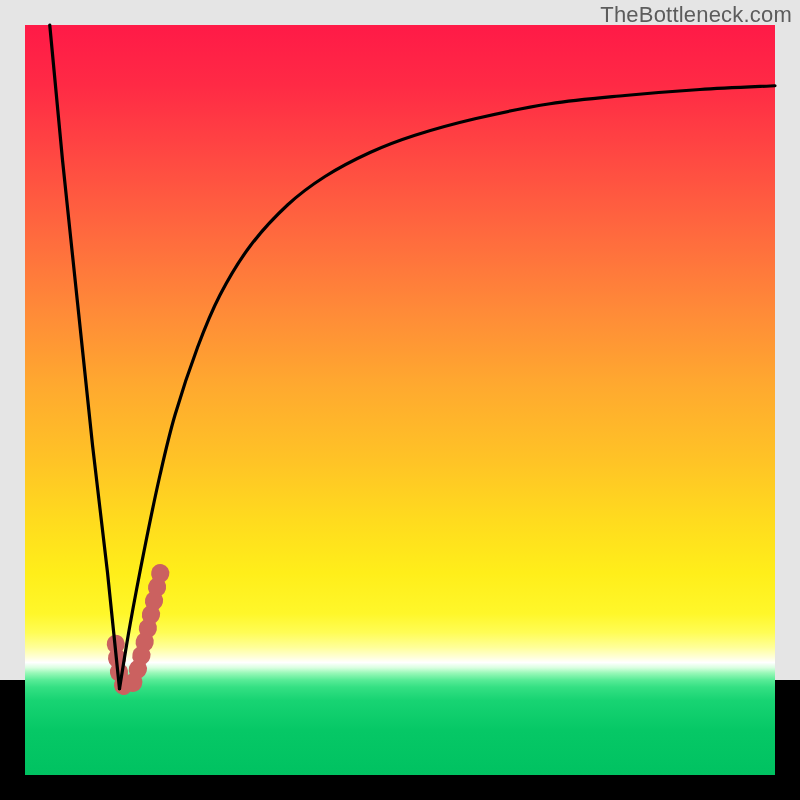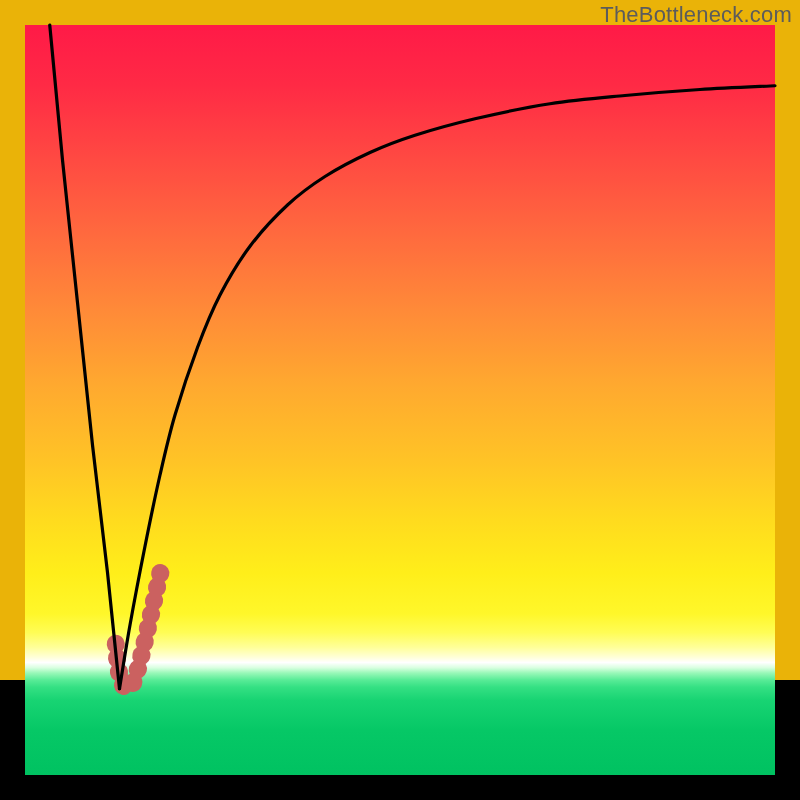--- a/index.html
+++ b/index.html
@@ -10,21 +10,21 @@
     background: #000;
     overflow: hidden;
     font-family: Arial, Helvetica, sans-serif;
   }
   .frame {
     position: absolute;
     left: 0;
     top: 0;
     width: 800px;
     height: 680px;
-    background: #eab308;
+    background: #e5e5e5;
   }
   .plot {
     position: absolute;
     left: 25px;
     top: 25px;
     width: 750px;
     height: 750px;
     background: linear-gradient(to bottom,
       #ff1a47 0%,
       #ff2a45 8%,

